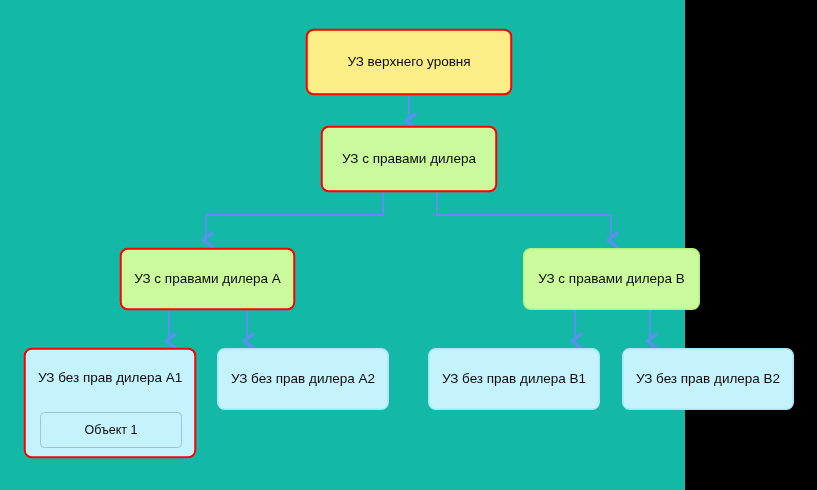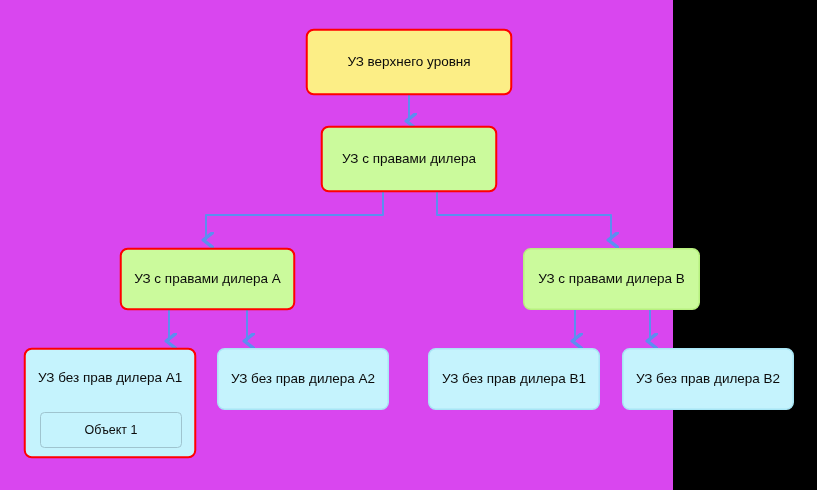--- a/index.html
+++ b/index.html
@@ -10,21 +10,22 @@
   body {
     width: 817px;
     height: 490px;
     overflow: hidden;
     font-family: "Liberation Sans", sans-serif;
   }
   #diagram-root {
     position: relative;
     width: 673px;
     height: 490px;
-    background: #d946ef;
+    background: #14b8a6;
+    padding-left: 12px;
   }
   svg.canvas {
     position: absolute;
     top: 0;
     left: 0;
     width: 817px;
     height: 490px;
     display: block;
   }
   .node-label {

